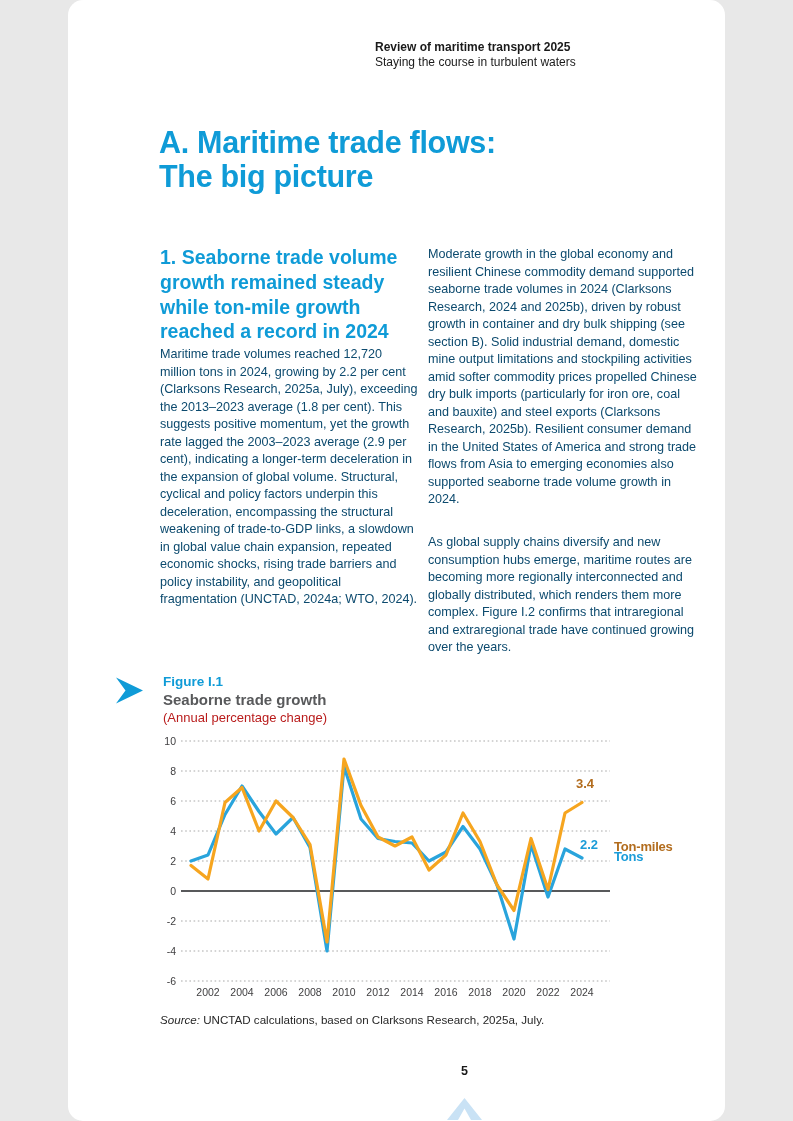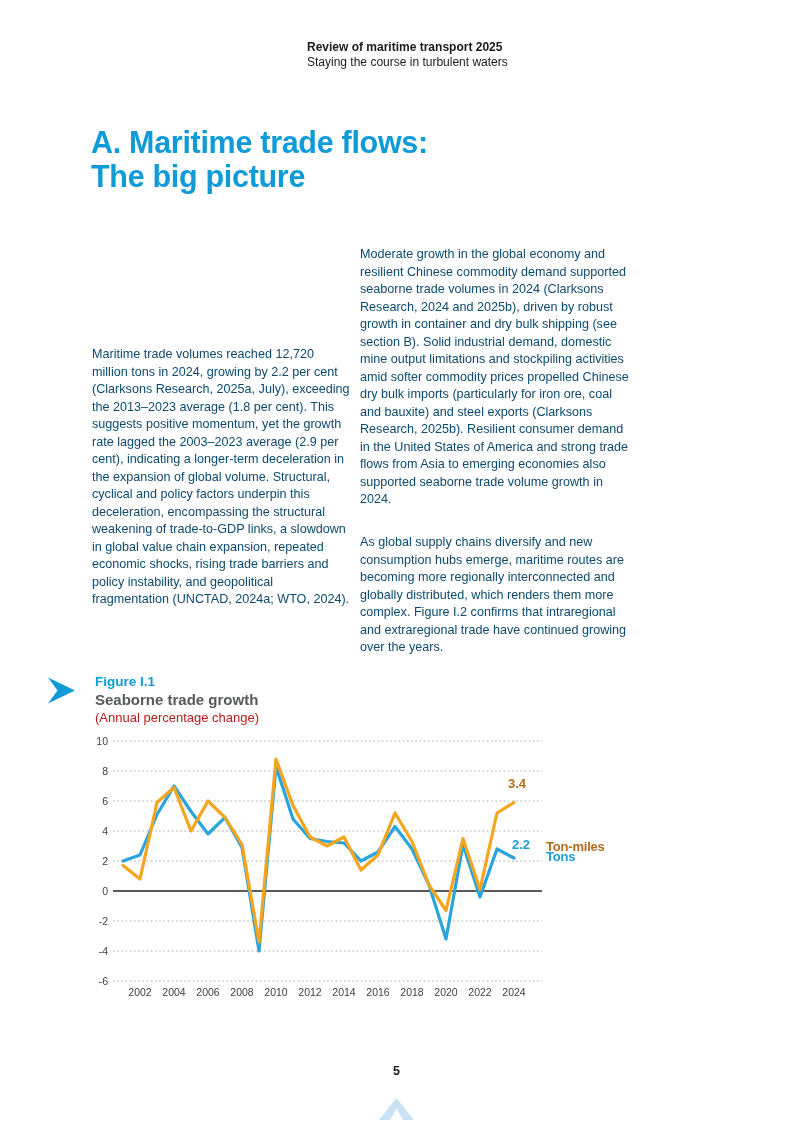--- a/index.html
+++ b/index.html
@@ -1,18 +1,18 @@
 <!DOCTYPE html>
 <html><head>
 <meta charset="utf-8">
 <style>
   html,body{margin:0;padding:0;background:#e8e8e8;}
   .page{
-    position:relative;width:793px;height:1121px;margin:0 auto;background:#ffffff;
-    font-family:"Liberation Sans", sans-serif;color:#2a2a2a;overflow:hidden;
+    position:relative;width:657px;height:1121px;margin:0 auto;background:#ffffff;
+    font-family:"Liberation Sans", sans-serif;color:#2a2a2a;overflow:hidden;border-radius:15px;
   }
   .abs{position:absolute;}
   
   .run-head{left:307px;top:40px;font-size:12px;line-height:14.5px;color:#1a1a1a;}
   .run-head .t{font-weight:bold;}
   
   .h1{left:91px;top:125px;width:358px;font-size:30.5px;line-height:34px;font-weight:bold;
       color:#0f9bd7;letter-spacing:-0.3px;}
   .h2{left:92px;top:245px;width:260px;font-size:19.5px;line-height:24.8px;font-weight:bold;color:#0f9bd7;}
   
@@ -44,20 +44,21 @@
 
 <div class="page">
 
   <div class="abs run-head">
     <div class="t">Review of maritime transport 2025</div>
     <div>Staying the course in turbulent waters</div>
   </div>
 
   <div class="abs h1">A. Maritime trade flows: The big picture</div>
 
+  <div class="abs h2">1. Seaborne trade volume growth remained steady while ton-mile growth reached a record in 2024</div>
 
   <div class="abs body-col col-left">Maritime trade volumes reached 12,720 million tons in 2024, growing by 2.2 per cent (Clarksons Research, 2025a, July), exceeding the 2013–2023 average (1.8 per cent). This suggests positive momentum, yet the growth rate lagged the 2003–2023 average (2.9 per cent), indicating a longer-term deceleration in the expansion of global volume. Structural, cyclical and policy factors underpin this deceleration, encompassing the structural weakening of trade-to-GDP links, a slowdown in global value chain expansion, repeated economic shocks, rising trade barriers and policy instability, and geopolitical fragmentation (UNCTAD, 2024a; WTO, 2024).</div>
 
   <div class="abs body-col col-right-1">Moderate growth in the global economy and resilient Chinese commodity demand supported seaborne trade volumes in 2024 (Clarksons Research, 2024 and 2025b), driven by robust growth in container and dry bulk shipping (see section B). Solid industrial demand, domestic mine output limitations and stockpiling activities amid softer commodity prices propelled Chinese dry bulk imports (particularly for iron ore, coal and bauxite) and steel exports (Clarksons Research, 2025b). Resilient consumer demand in the United States of America and strong trade flows from Asia to emerging economies also supported seaborne trade volume growth in 2024.</div>
 
   <div class="abs body-col col-right-2">As global supply chains diversify and new consumption hubs emerge, maritime routes are becoming more regionally interconnected and globally distributed, which renders them more complex. Figure I.2 confirms that intraregional and extraregional trade have continued growing over the years.</div>
 
   <svg class="abs fig-arrow" width="29" height="27" viewBox="0 0 29 27">
     <polygon points="1,0.5 28,13.5 1,26.5 10.5,13.5" fill="#0f9bd7"></polygon>
   </svg>
@@ -101,20 +102,23 @@
         <polyline points="33,130 50,124 67,83.5 84,55 101,80.5 118,103 135,86.5 152,116.5 169,220 186,35.499999999999986 203,88 220,107.5 237,110.5 254,112 271,130 288,121 305,95.5 322,118 339,154 356,208 373,113.5 390,166 407,118 424,127" fill="none" stroke="#29a4dc" stroke-width="3.2" stroke-linejoin="round" stroke-linecap="round"></polyline>
         <polyline points="33,134.5 50,148 67,71.5 84,56.49999999999999 101,100 118,70 135,86.5 152,113.5 169,211 186,27.99999999999999 203,74.5 220,106 237,115 254,106 271,139 288,124 305,82 322,110.5 339,154 356,179.5 373,107.5 390,158.5 407,82 424,71.5" fill="none" stroke="#f6a51f" stroke-width="3.2" stroke-linejoin="round" stroke-linecap="round"></polyline>
       </svg>
   </div>
 
   <div class="abs end-label lbl-tonmiles-val">3.4</div>
   <div class="abs end-label lbl-tonmiles">Ton-miles</div>
   <div class="abs end-label lbl-tons-val">2.2</div>
   <div class="abs end-label lbl-tons">Tons</div>
 
+  <div class="abs source">
+    <span class="pfx">Source:</span><span> UNCTAD calculations, based on Clarksons Research, 2025a, July.</span>
+  </div>
 
   <div class="abs page-num">5</div>
 
   <svg class="abs foot-chevron" width="35" height="33" viewBox="0 0 35 33">
     <polygon points="0,33 17.5,11 35,33 24,33 17.5,21.5 11,33" fill="#c9e2f5"></polygon>
   </svg>
 
 </div>
 
 </body></html>

